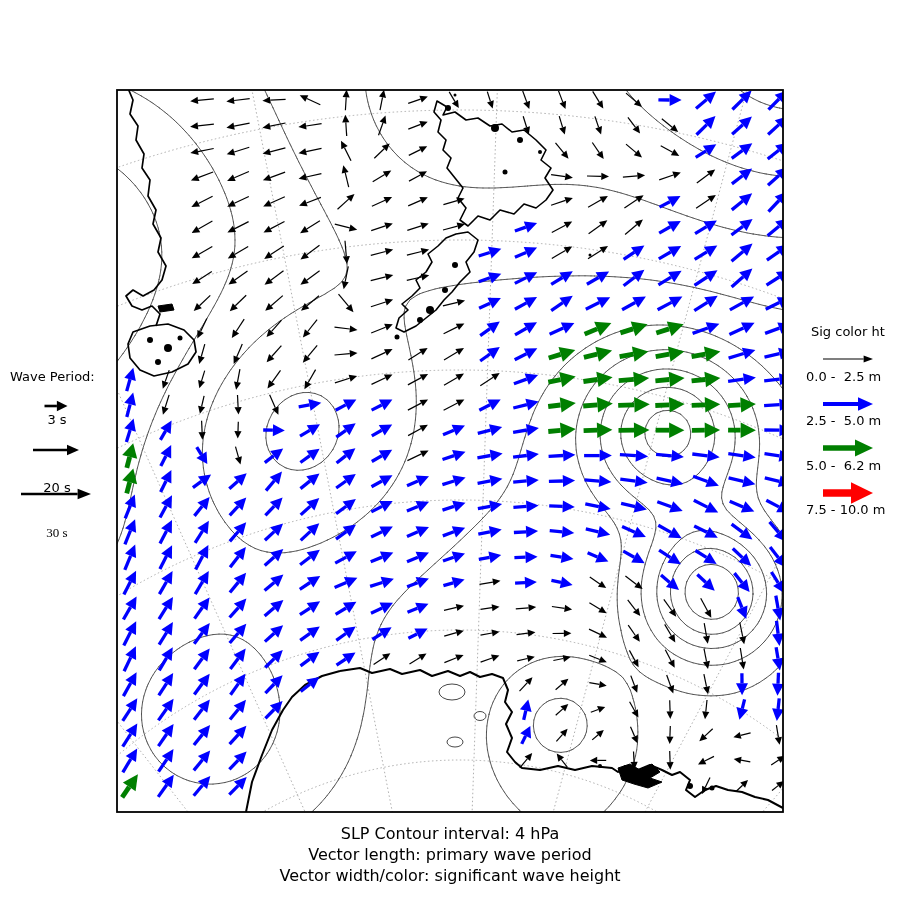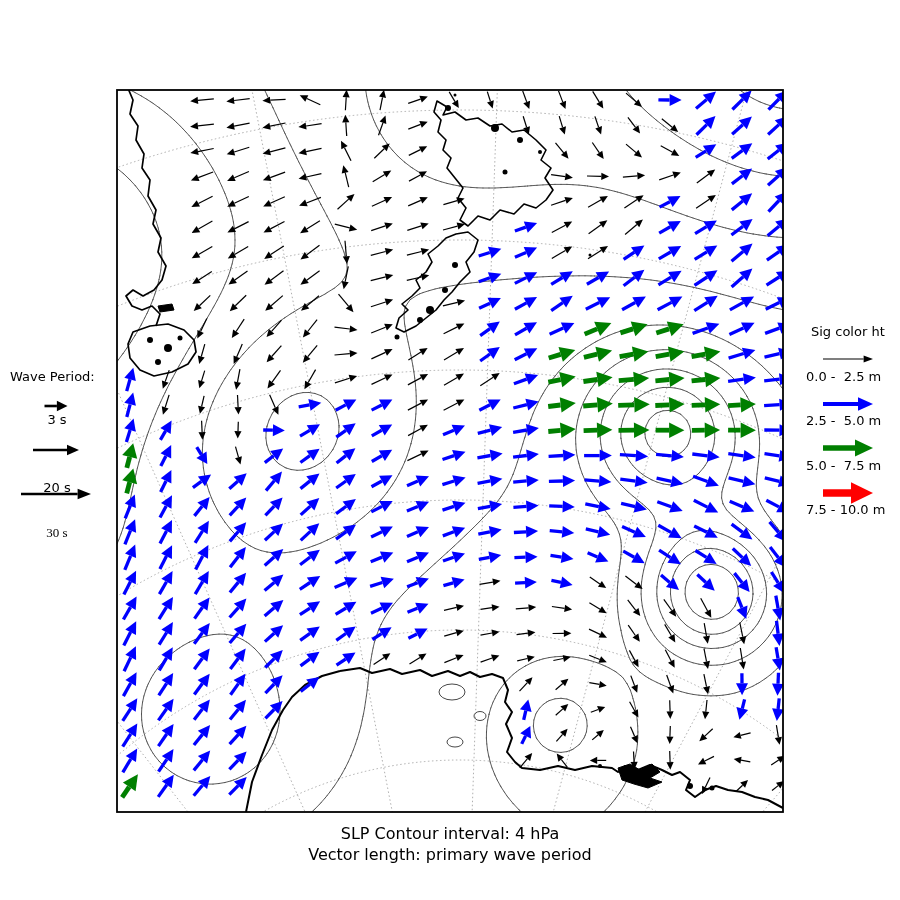--- a/index.html
+++ b/index.html
@@ -1015,21 +1015,22 @@
 
 
 <div class="abs lg" id="wp-title">Wave Period:</div>
 <div class="abs lg wp-label" id="wp-l0" style="top: 412px;">3 s</div>
 <div class="abs lg wp-label" id="wp-l1" style="top: 480px;">20 s</div>
 <div class="abs lg wp-label" id="wp-l2" style="top: 525px; font-family: Liberation Serif, serif;">30 s</div>
 
 <div class="abs lg" id="sw-title">Sig color ht</div>
 <div class="abs lg sw-label" id="sw-l0" style="top: 369px;">0.0 -  2.5 m</div>
 <div class="abs lg sw-label" id="sw-l1" style="top: 413px;">2.5 -  5.0 m</div>
-<div class="abs lg sw-label" id="sw-l2" style="top: 458px;">5.0 -  7.5 m</div>
+<div class="abs lg sw-label" id="sw-l2" style="top: 458px;">5.0 -  6.2 m</div>
 <div class="abs lg sw-label" id="sw-l3" style="top: 502px;">7.5 - 10.0 m</div>
 
 <div class="abs" id="footer">
   <div>SLP Contour interval: 4 hPa</div>
   <div>Vector length: primary wave period</div>
+  <div>Vector width/color: significant wave height</div>
 </div>
 
 </div>
 
 </body></html>

